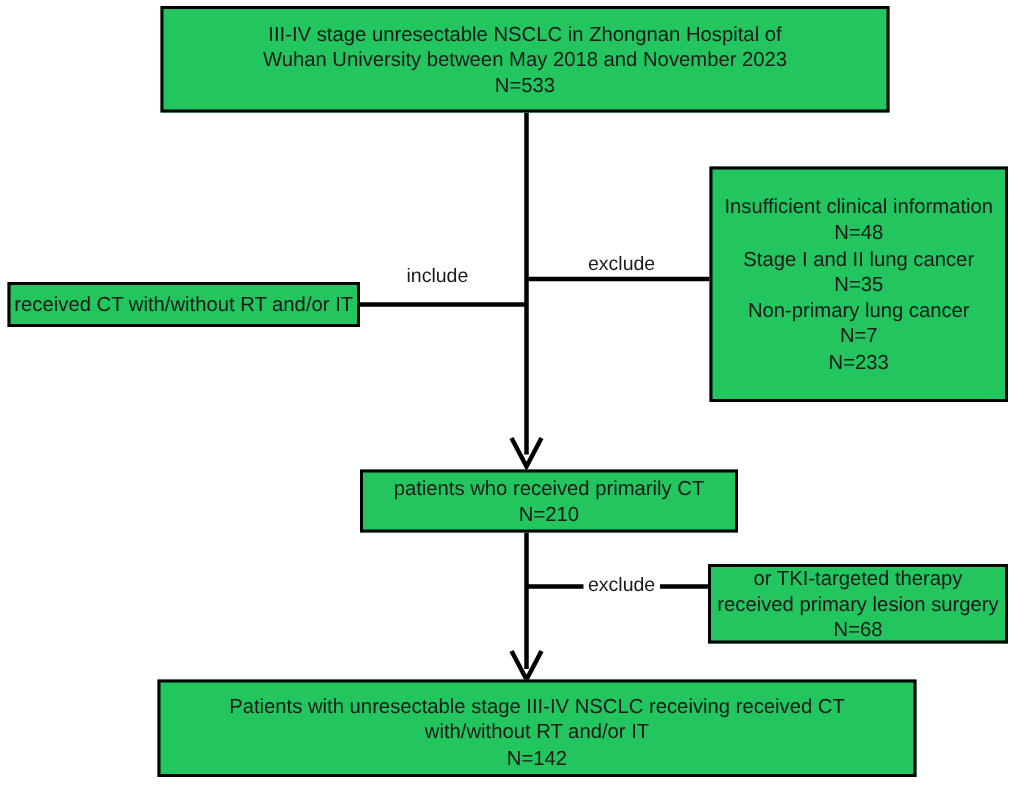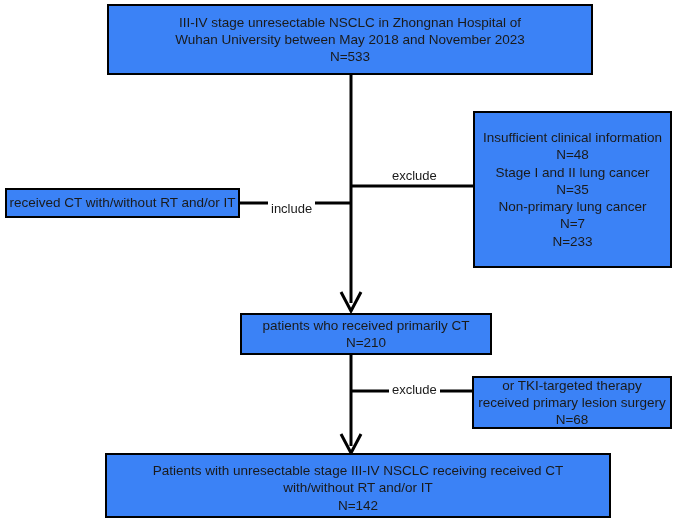--- a/index.html
+++ b/index.html
@@ -12,21 +12,21 @@
     width: 685px;
     height: 523px;
     background: #ffffff;
     font-family: "Liberation Sans", sans-serif;
     overflow: hidden;
   }
   .box {
     position: absolute;
     box-sizing: border-box;
     border: 2.5px solid #000000;
-    background: #3b82f6;
+    background: #22c55e;
     display: flex;
     flex-direction: column;
     align-items: center;
     justify-content: center;
     text-align: center;
     color: #1a1a1a;
     font-size: 13.5px;
     line-height: 1.28;
     padding: 2px 6px;
   }
@@ -110,16 +110,16 @@
     <span class="ln">N=68</span>
   </div>
 
   <div class="box" style="left:105px; top:453px; width:506px; height:65px;justify-content:flex-end;">
     <span class="ln">Patients with unresectable stage III-IV NSCLC receiving received CT</span>
     <span class="ln">with/without RT and/or IT</span>
     <span class="ln">N=142</span>
   </div>
 
   <div class="edge-label" style="left:389px; top:168px;">exclude</div>
-  <div class="edge-label" style="left:268px; top:201px;">include</div>
+  <div class="edge-label" style="left:268px; top:176px;">include</div>
   <div class="edge-label" style="left:389px; top:382px;">exclude</div>
 
 </div>
 
 </body></html>

